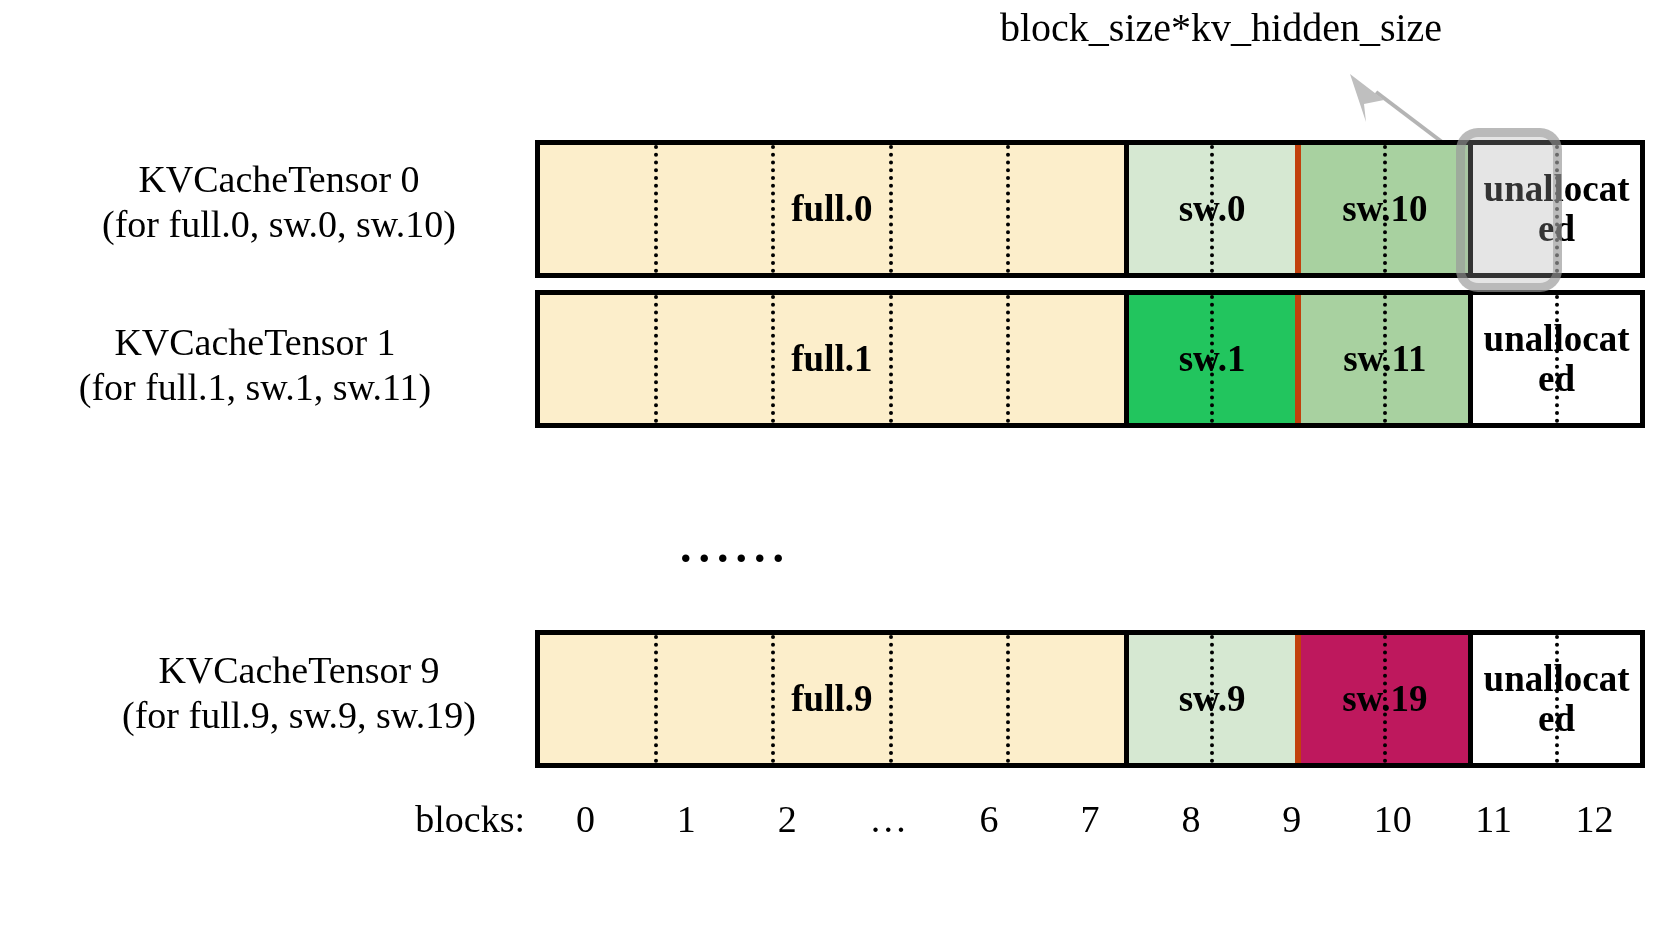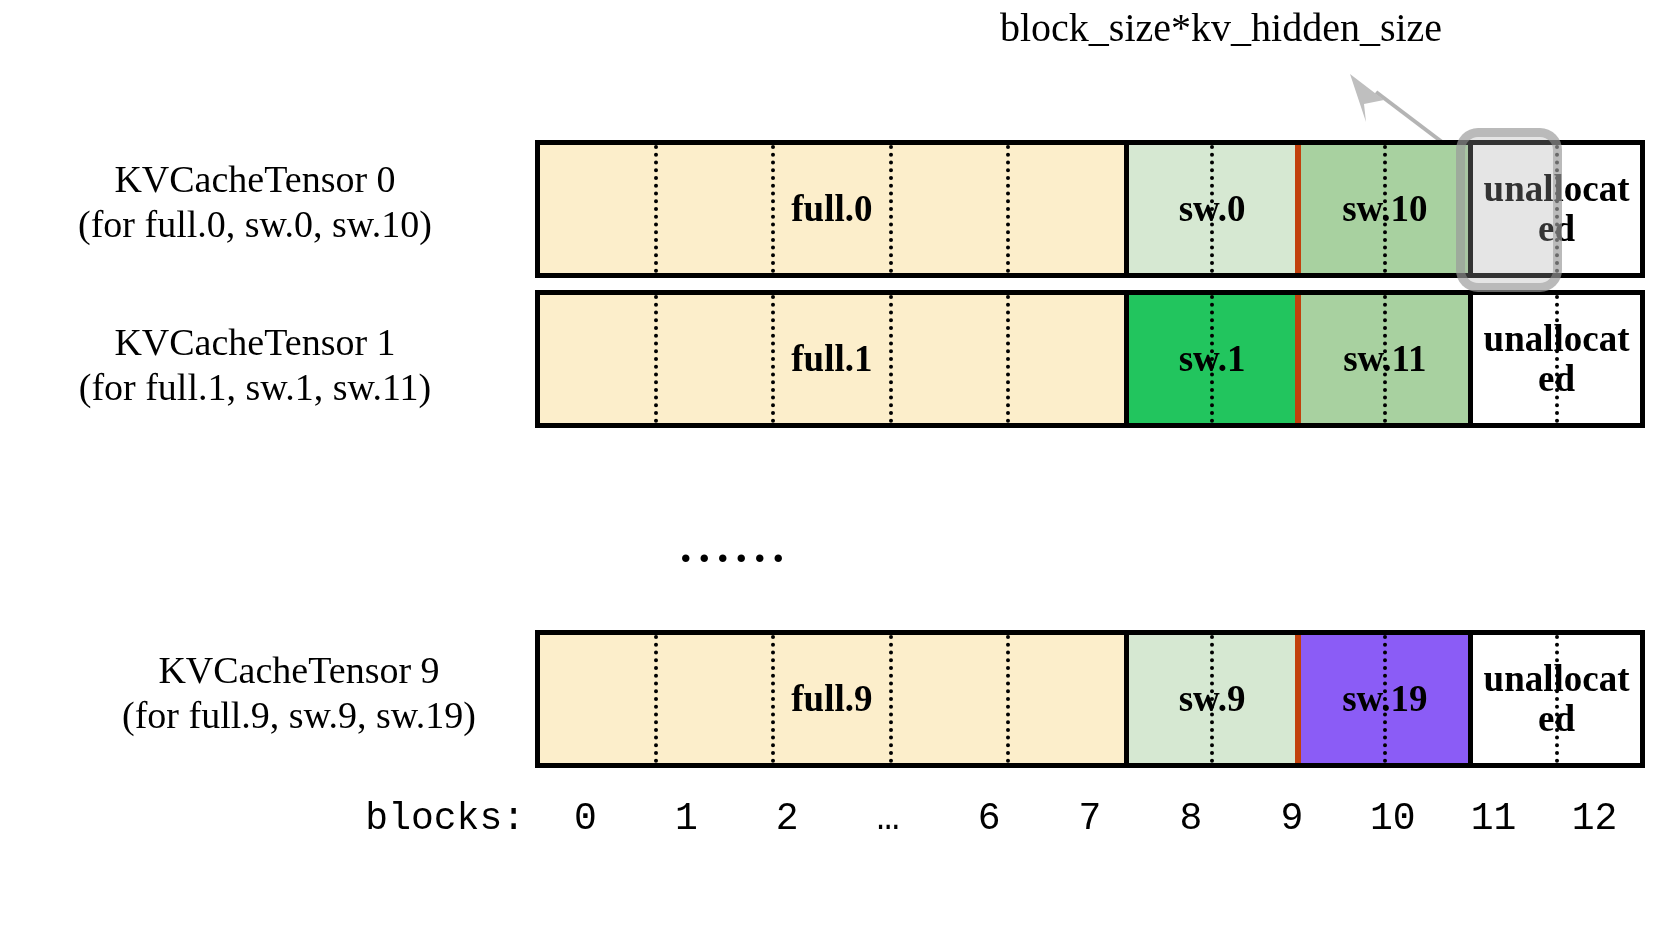--- a/index.html
+++ b/index.html
@@ -99,21 +99,21 @@
 
   
   .rlabel {
     position: absolute;
     left: 0;
     width: 510px;
     text-align: center;
     font-size: 38px;
     line-height: 1.18;
   }
-  #label-0 { top: 157px; }
+  #label-0 { top: 157px; padding-left: 24px; }
   #label-1 { top: 320px; }
   #label-9 { top: 648px; padding-left: 44px; }
   .rlabel .l2 { display: block; }
 
   
   #row-ellipsis {
     position: absolute;
     left: 680px;
     top: 520px;
     font-size: 46px;
@@ -137,21 +137,20 @@
     pointer-events: none;
   }
 
   
   #axis {
     position: absolute;
     left: 0;
     top: 800px;
     width: 1676px;
     height: 70px;
-    font-family: Liberation Mono, monospace;
   }
   #axis-title {
     position: absolute;
     left: 330px;
     top: 0;
     width: 195px;
     text-align: right;
     font-size: 38px;
     line-height: 1;
   }
@@ -295,21 +294,21 @@
     </div>
 
     <div class="seg sw-light" style="background: rgb(214, 232, 210);">
       <div class="dots">
         <span></span>
           <span></span>
       </div>
       <span class="seg-label">sw.9</span>
     </div>
 
-    <div class="seg sw-dark" style="background: #8b5cf6;">
+    <div class="seg sw-dark" style="background: #be185d;">
       <div class="dots">
         <span></span>
           <span></span>
       </div>
       <span class="seg-label">sw.19</span>
     </div>
 
     <div class="seg unalloc" style="background: rgb(255, 255, 255);">
       <div class="dots">
         <span></span>

